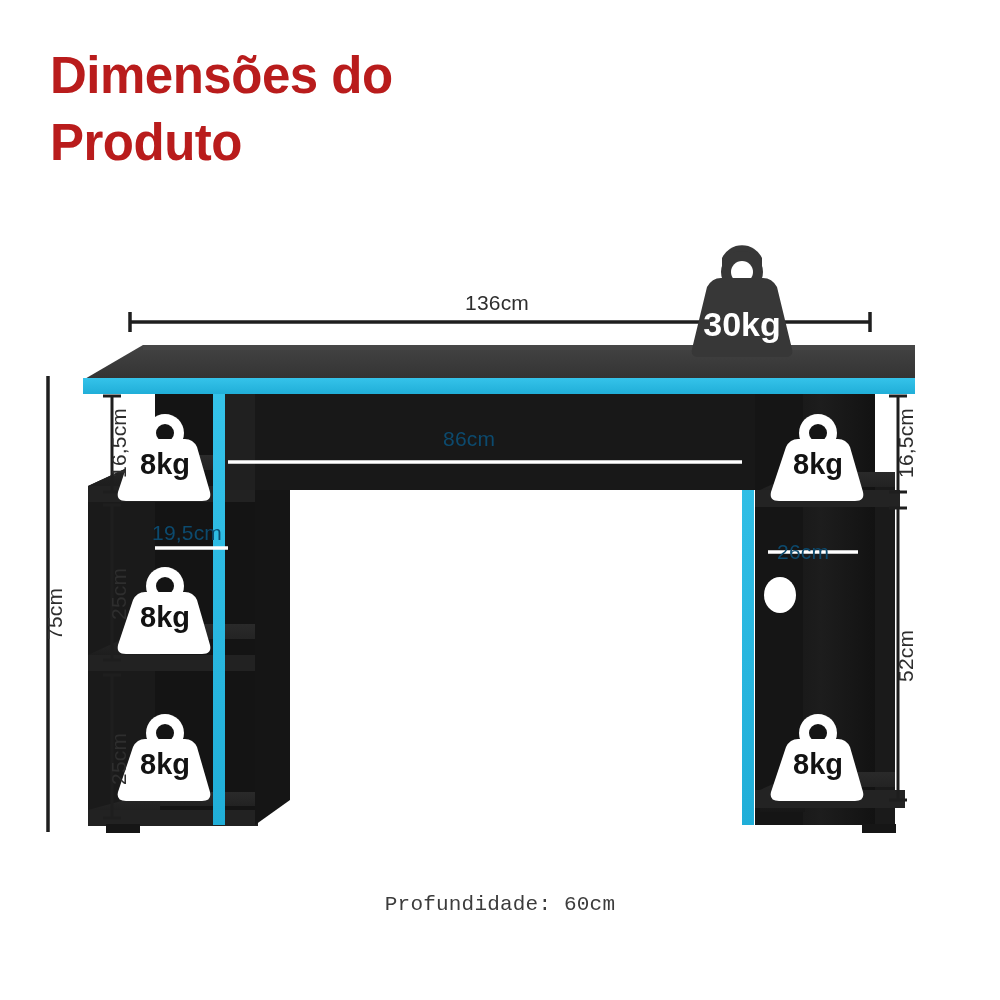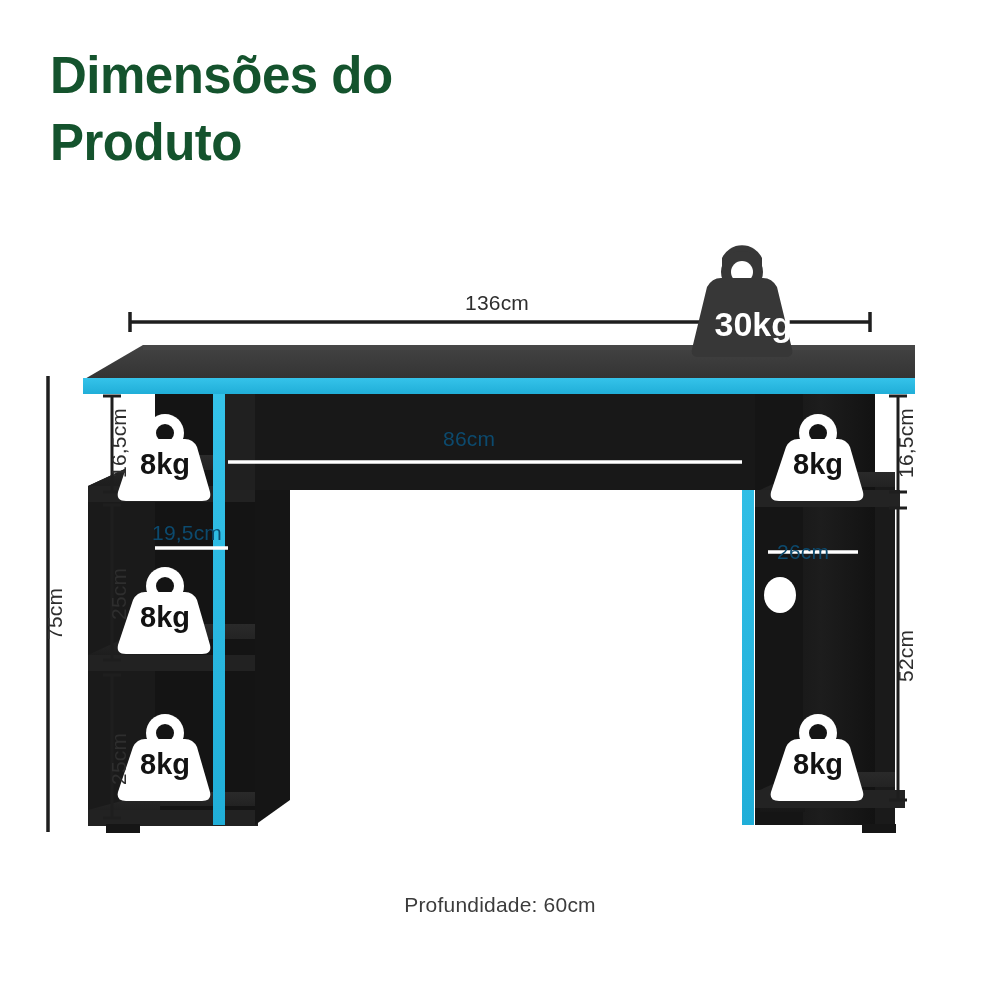--- a/index.html
+++ b/index.html
@@ -20,21 +20,21 @@
   
   #page-title {
     position: absolute;
     left: 50px;
     top: 42px;
     width: 560px;
     font-size: 51px;
     font-weight: bold;
     line-height: 1.32;
     letter-spacing: -0.5px;
-    color: #14532d;
+    color: #b91c1c;
     white-space: pre-line;
   }
 
   
   #diagram {
     position: absolute;
     left: 0;
     top: 0;
     width: 1000px;
     height: 1000px;
@@ -48,20 +48,21 @@
   
   #depth-caption {
     position: absolute;
     left: 0;
     top: 893px;
     width: 1000px;
     text-align: center;
     font-size: 21px;
     color: #3c3c3c;
     letter-spacing: 0.2px;
+    font-family: Liberation Mono, monospace;
   }
 
   
   .dim-label {
     position: absolute;
     font-size: 21px;
     color: #2e2e2e;
     white-space: nowrap;
     letter-spacing: 0.2px;
   }
@@ -257,21 +258,21 @@
 <div class="dim-label light" style="left:152px; top:521px;">19,5cm</div>
 
 <div class="dim-label light" style="left:443px; top:427px;">86cm</div>
 
 <div class="dim-label vert" style="left:894px; top:478px;">16,5cm</div>
 
 <div class="dim-label light" style="left:777px; top:540px;">26cm</div>
 
 <div class="dim-label vert" style="left:894px; top:682px;">52cm</div>
 
-<div class="weight-text big" style="left:692px; top:305px; width:100px;text-align:right;">30kg</div>
+<div class="weight-text big" style="left:692px; top:305px; width:100px;">30kg</div>
 
 <div class="weight-text small" style="left:115px; top:448px; width:100px;">8kg</div>
 
 <div class="weight-text small" style="left:115px; top:601px; width:100px;">8kg</div>
 
 <div class="weight-text small" style="left:115px; top:748px; width:100px;">8kg</div>
 
 <div class="weight-text small" style="left:768px; top:448px; width:100px;">8kg</div>
 
 <div class="weight-text small" style="left:768px; top:748px; width:100px;">8kg</div>

